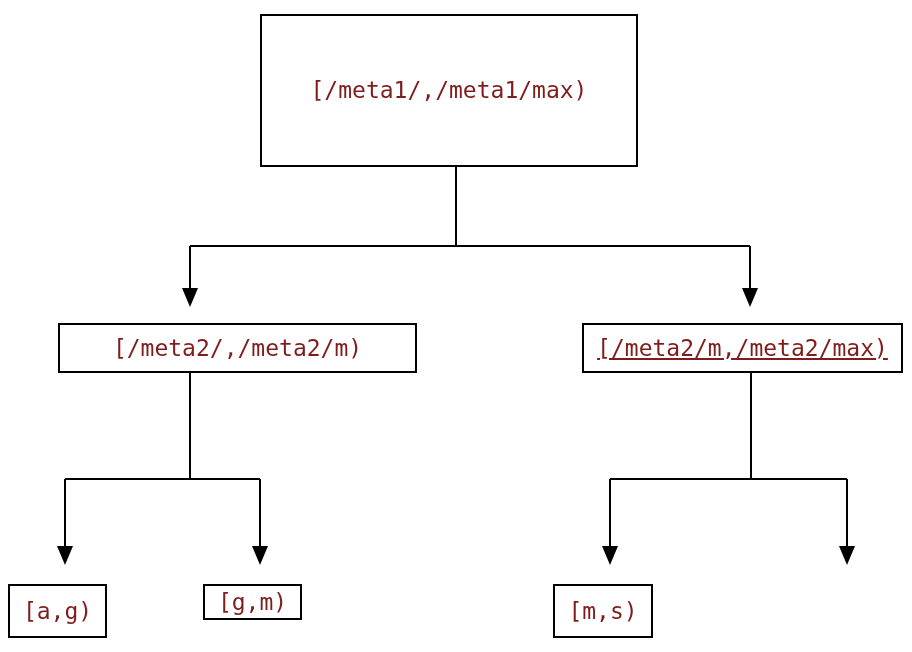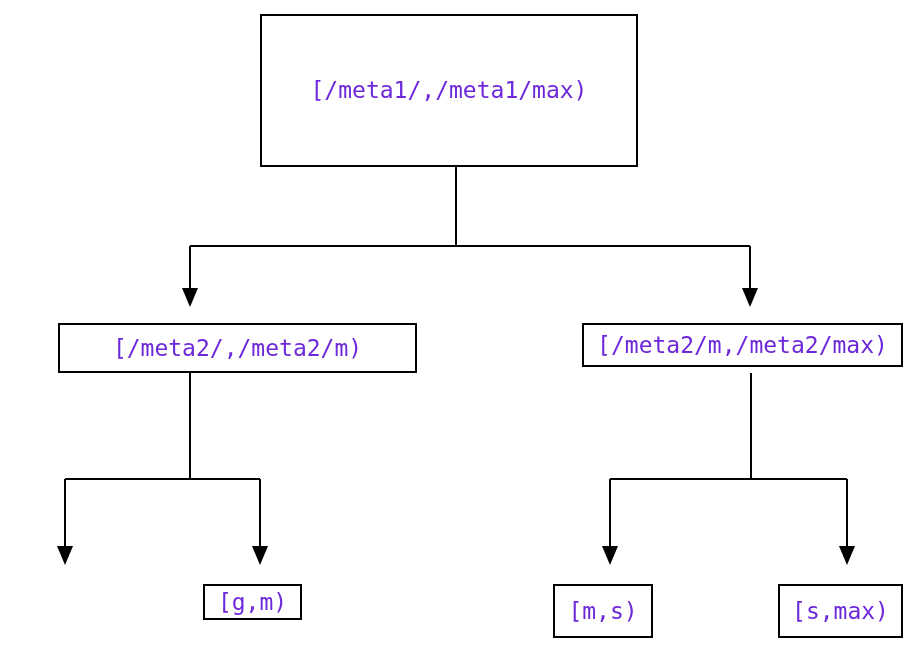--- a/index.html
+++ b/index.html
@@ -23,29 +23,29 @@
     height: 652px;
   }
   .node {
     position: absolute;
     box-sizing: border-box;
     border: 2px solid #000000;
     background: #ffffff;
     display: flex;
     align-items: center;
     justify-content: center;
-    color: #6d28d9;
+    color: #7f1d1d;
     font-size: 23px;
     line-height: 1;
     white-space: nowrap;
   }
   
   .node-root        { left: 260px; top: 14px;  width: 378px; height: 153px; }
   .node-left-child  { left: 22px;  top: 323px; width: 359px; height: 50px; margin-left: 36px;  }
-  .node-right-child { left: 582px; top: 323px; width: 321px; height: 44px;  }
+  .node-right-child { left: 582px; top: 323px; width: 321px; height: 50px; text-decoration: underline;  }
   .node-leaf-ag     { left: 8px;   top: 584px; width: 99px;  height: 54px;  }
   .node-leaf-gm     { left: 203px; top: 584px; width: 99px;  height: 36px;  }
   .node-leaf-ms     { left: 553px; top: 584px; width: 100px; height: 54px; align-items: center;  }
   .node-leaf-smax   { left: 778px; top: 584px; width: 125px; height: 54px;  }
   .edge-line {
     stroke: #000000;
     stroke-width: 2;
     fill: none;
   }
   .arrow-head {
@@ -93,26 +93,26 @@
   </div>
 
   <div class="node node-left-child">
     <span>[/meta2/,/meta2/m)</span>
   </div>
 
   <div class="node node-right-child">
     <span>[/meta2/m,/meta2/max)</span>
   </div>
 
+  <div class="node node-leaf-ag">
+    <span>[a,g)</span>
+  </div>
 
   <div class="node node-leaf-gm">
     <span>[g,m)</span>
   </div>
 
   <div class="node node-leaf-ms">
     <span>[m,s)</span>
   </div>
 
-  <div class="node node-leaf-smax">
-    <span>[s,max)</span>
-  </div>
 
 </div>
 
 </body></html>

